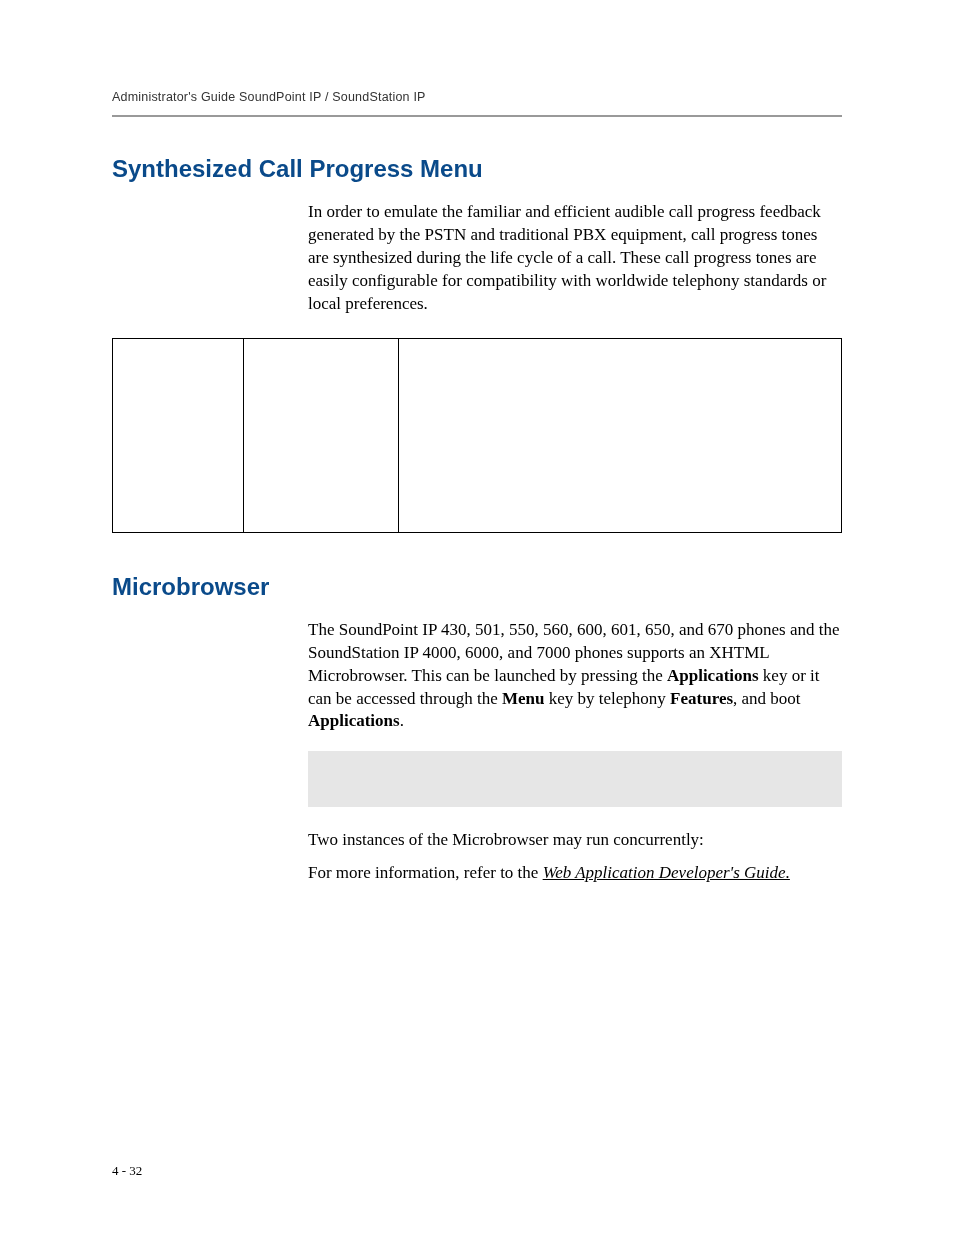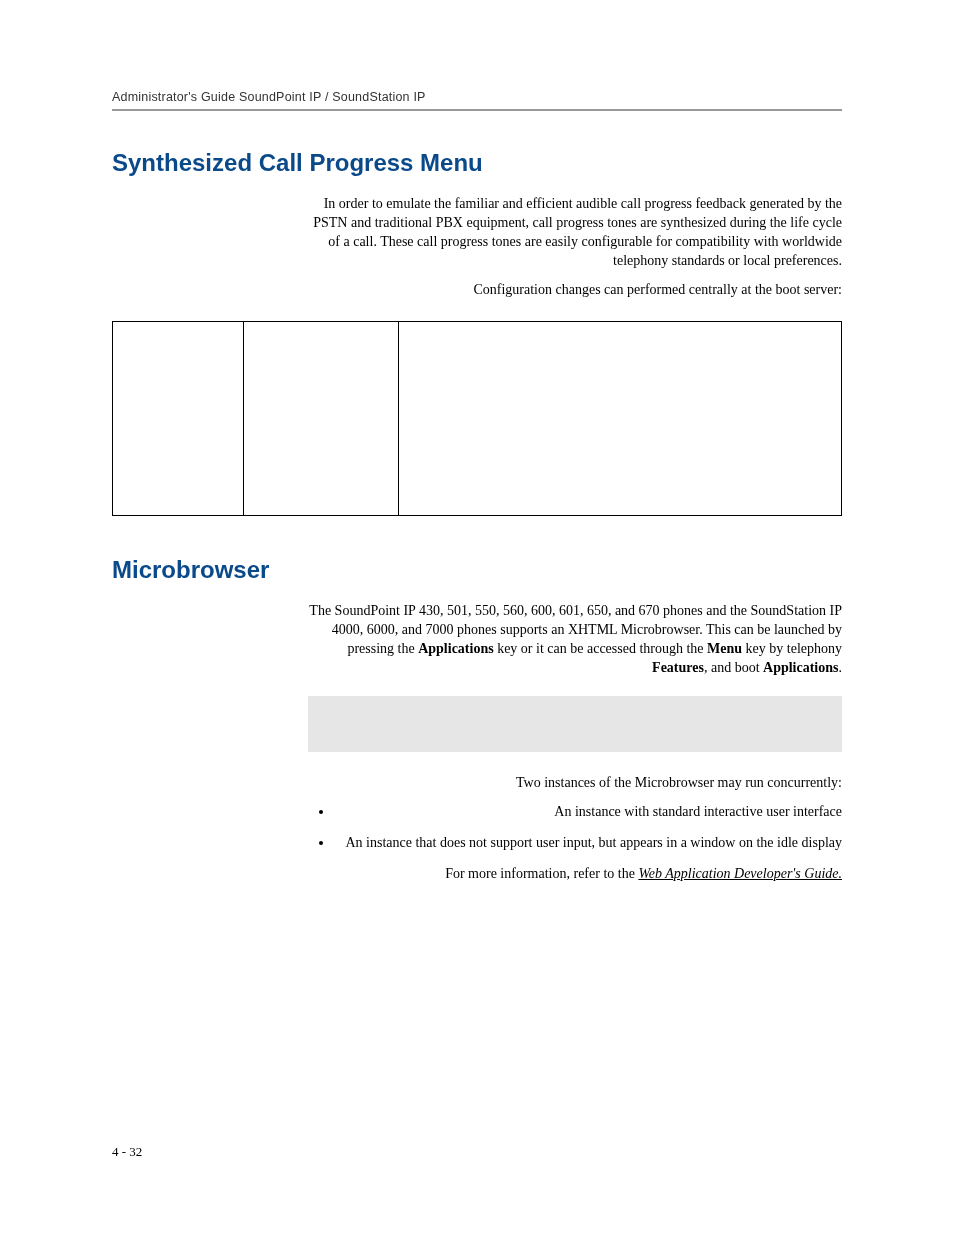--- a/index.html
+++ b/index.html
@@ -18,40 +18,39 @@
     .page {
       padding: 90px 112px 60px 112px;
       position: relative;
       height: 100%;
     }
     .running-header {
       font-size: 12.5px;
       color: #333;
       font-family: Arial, Helvetica, sans-serif;
       letter-spacing: 0.2px;
-      margin-bottom: 5px;
+      margin-bottom: 11px;
     }
     .header-rule {
       border: none;
       border-top: 2px solid #999;
       margin-bottom: 38px;
     }
     .section-heading {
       color: #0a4a8a;
       font-size: 24px;
       font-weight: bold;
       font-family: 'Trebuchet MS', 'Arial Narrow', Arial, sans-serif;
       margin-bottom: 18px;
     }
     .body-block {
       margin-left: 196px;
-      font-size: 14px;
+      font-size: 17px;
       line-height: 1.35;
       color: #000;
-      text-align: right;
     }
     .body-block p {
       margin-bottom: 10px;
     }
     .config-table {
       margin-top: 22px;
       margin-bottom: 40px;
       border-collapse: collapse;
       width: 100%;
       height: 195px;
@@ -90,38 +89,37 @@
       padding-left: 26px;
       margin-top: 6px;
       margin-bottom: 12px;
     }
     ul.bullets li {
       margin-bottom: 12px;
       padding-left: 4px;
     }
     .page-number {
       position: absolute;
-      bottom: 75px;
+      bottom: 56px;
       left: 112px;
       font-size: 13px;
       color: #000;
     }
   </style>
 </head>
 <body>
 
 <div class="page">
 
   <div class="running-header">Administrator's Guide SoundPoint IP / SoundStation IP</div>
   <hr class="header-rule">
 
   <h2 class="section-heading">Synthesized Call Progress Menu</h2>
   <div class="body-block">
     <p>In order to emulate the familiar and efficient audible call progress feedback generated by the PSTN and traditional PBX equipment, call progress tones are synthesized during the life cycle of a call. These call progress tones are easily configurable for compatibility with worldwide telephony standards or local preferences.</p>
-    <p>Configuration changes can performed centrally at the boot server:</p>
   </div>
 
   <table class="config-table">
     <tbody>
         <tr>
       <td class="col1"></td>
       <td class="col2"></td>
       <td class="col3"></td>
     </tr>
   </tbody>
@@ -129,23 +127,19 @@
 
   <h2 class="section-heading section2">Microbrowser</h2>
   <div class="body-block">
     <p class="para-mixed">
       <span>The SoundPoint IP 430, 501, 550, 560, 600, 601, 650, and 670 phones and the SoundStation IP 4000, 6000, and 7000 phones supports an XHTML Microbrowser. This can be launched by pressing the </span><b>Applications</b><span> key or it can be accessed through the </span><b>Menu</b><span> key by telephony </span><b>Features</b><span>, and boot </span><b>Applications</b><span>.</span>
     </p>
 
     <div class="note-box"></div>
 
     <p>Two instances of the Microbrowser may run concurrently:</p>
-    <ul class="bullets">
-      <li>An instance with standard interactive user interface</li>
-      <li>An instance that does not support user input, but appears in a window on the idle display</li>
-    </ul>
     <p class="para-mixed">
       <span>For more information, refer to the </span><i>Web Application Developer's Guide.</i><span></span>
     </p>
   </div>
 
   <div class="page-number">4 - 32</div>
 </div>
 
 </body></html>

